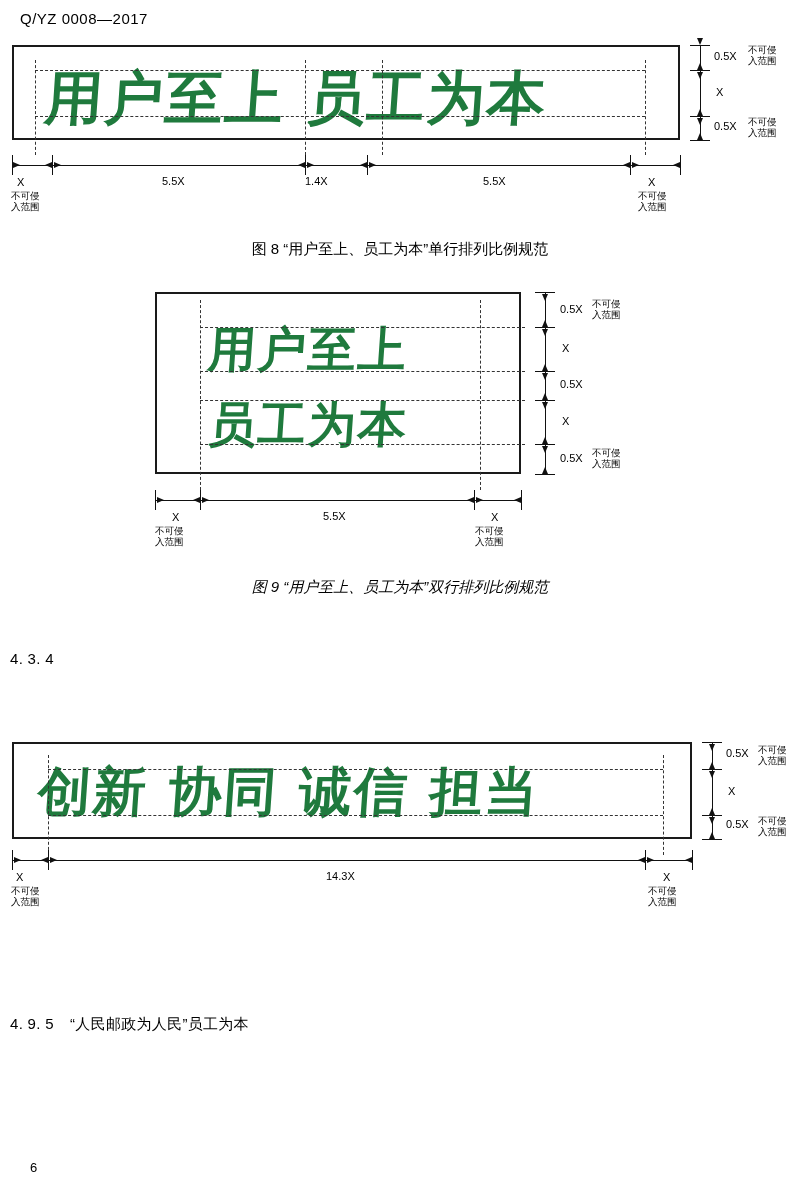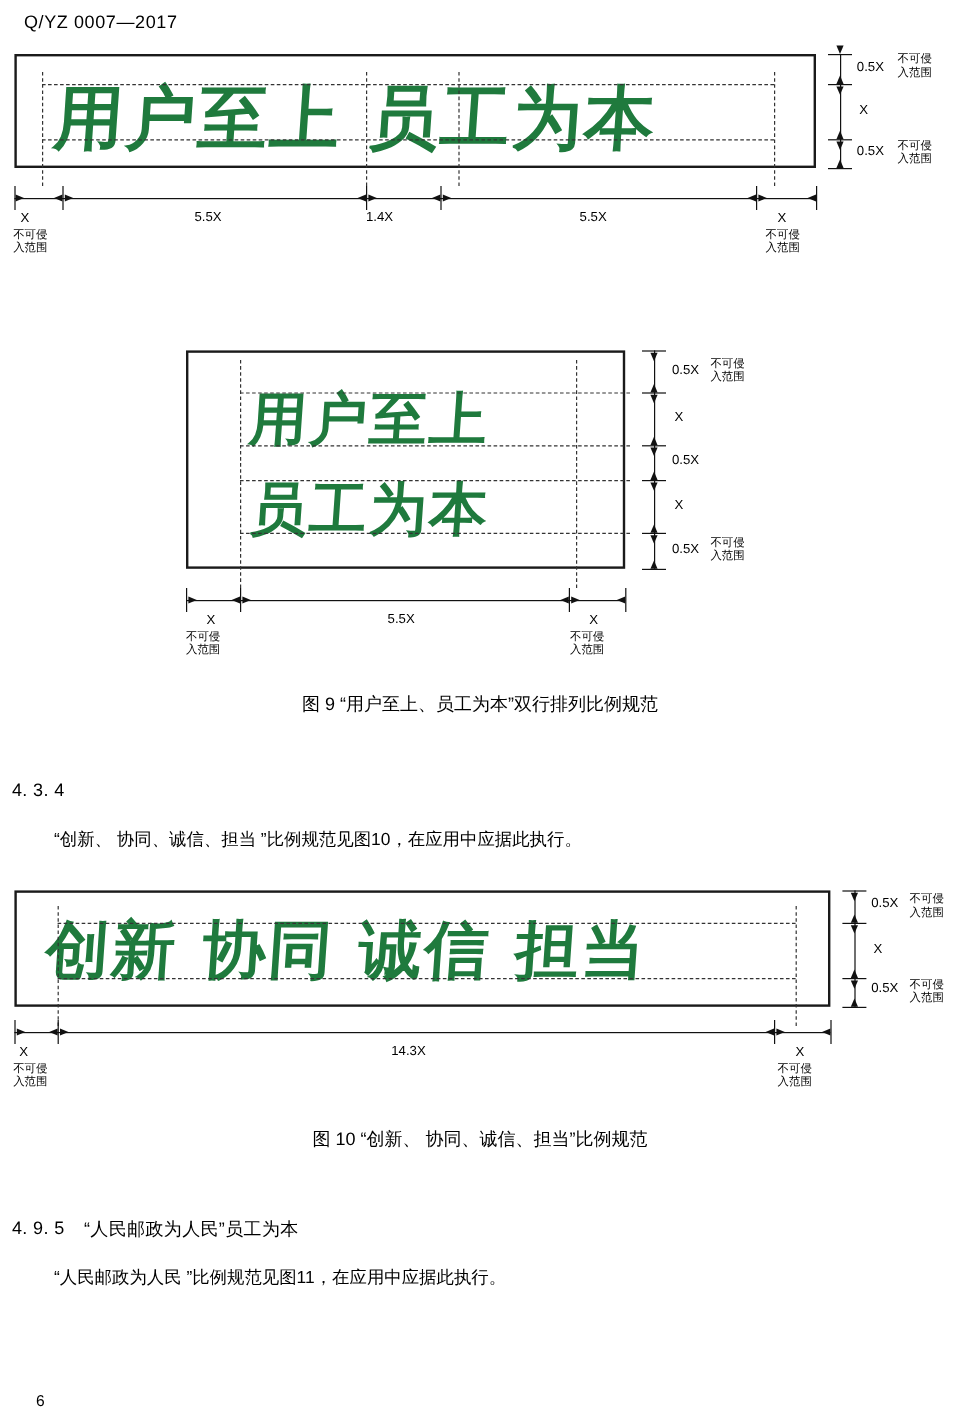--- a/index.html
+++ b/index.html
@@ -139,21 +139,21 @@
     border-right: 3.5px solid transparent;
   }
   .arr-u { border-bottom: 7px solid #111; }
   .arr-d { border-top: 7px solid #111; }
 </style>
 </head>
 <body>
 
 <div class="page">
 
-  <div class="header">Q/YZ  0007—2017</div>
+  <div class="header">Q/YZ  0008—2017</div>
 
   <div class="fig-box" style="left:12px; top:45px; width:668px; height:95px;"></div>
 
   <div class="slogan" style="left:45px; top:60px; font-size:58px;">用户至上    员工为本</div>
 
   <div class="dash-h" style="left:35px; top:70px; width:610px;"></div>
   <div class="dash-h" style="left:35px; top:116px; width:610px;"></div>
   <div class="dash-v" style="left:35px; top:60px; height:95px;"></div>
   <div class="dash-v" style="left:382px; top:60px; height:95px;"></div>
   <div class="dash-v" style="left:305px; top:60px; height:95px;"></div>
@@ -197,20 +197,21 @@
   <div class="arr-l" style="left:673px; top:161.5px;"></div>
 
   <div class="dim-x" style="left:17px; top:176px;">X</div>
   <div class="dim-small" style="left:11px; top:190px;">不可侵<br>入范围</div>
   <div class="dim" style="left:162px; top:175px;">5.5X</div>
   <div class="dim" style="left:305px; top:175px;">1.4X</div>
   <div class="dim" style="left:483px; top:175px;">5.5X</div>
   <div class="dim-x" style="left:648px; top:176px;">X</div>
   <div class="dim-small" style="left:638px; top:190px;">不可侵<br>入范围</div>
 
+  <div class="caption" style="top:240px;">图 8  “用户至上、员工为本”单行排列比例规范</div>
 
   <div class="fig-box" style="left:155px; top:292px; width:366px; height:182px;"></div>
 
   <div class="slogan" style="left:208px; top:318px; font-size:48px;">用户至上</div>
   <div class="slogan" style="left:208px; top:393px; font-size:48px;">员工为本</div>
 
   <div class="dash-h" style="left:200px; top:327px; width:325px;"></div>
   <div class="dash-h" style="left:200px; top:371px; width:325px;"></div>
   <div class="dash-h" style="left:200px; top:400px; width:325px;"></div>
   <div class="dash-h" style="left:200px; top:444px; width:325px;"></div>
@@ -256,24 +257,23 @@
   <div class="arr-l" style="left:467px; top:496.5px;"></div>
   <div class="arr-r" style="left:476px; top:496.5px;"></div>
   <div class="arr-l" style="left:514px; top:496.5px;"></div>
 
   <div class="dim-x" style="left:172px; top:511px;">X</div>
   <div class="dim-small" style="left:155px; top:525px;">不可侵<br>入范围</div>
   <div class="dim" style="left:323px; top:510px;">5.5X</div>
   <div class="dim-x" style="left:491px; top:511px;">X</div>
   <div class="dim-small" style="left:475px; top:525px;">不可侵<br>入范围</div>
 
-  <div class="caption" style="top:578px;">图 9  “用户至上、员工为本”双行排列比例规范</div>
+  <div class="caption" style="top:578px;font-style:italic;">图 9  “用户至上、员工为本”双行排列比例规范</div>
 
   <div class="section-head" style="left:10px; top:650px;">4. 3. 4</div>
-  <div class="para" style="left:45px; top:690px;">“创新、 协同、诚信、担当 ”比例规范见图10，在应用中应据此执行。</div>
 
   <div class="fig-box" style="left:12px; top:742px; width:680px; height:97px;"></div>
 
   <div class="slogan" style="left:38px; top:757px; font-size:53px;">创新  协同  诚信  担当</div>
 
   <div class="dash-h" style="left:48px; top:769px; width:615px;"></div>
   <div class="dash-h" style="left:48px; top:815px; width:615px;"></div>
   <div class="dash-v" style="left:48px; top:755px; height:100px;"></div>
   <div class="dash-v" style="left:663px; top:755px; height:100px;"></div>
 
@@ -308,21 +308,19 @@
   <div class="arr-l" style="left:638px; top:856.5px;"></div>
   <div class="arr-r" style="left:647px; top:856.5px;"></div>
   <div class="arr-l" style="left:685px; top:856.5px;"></div>
 
   <div class="dim-x" style="left:16px; top:871px;">X</div>
   <div class="dim-small" style="left:11px; top:885px;">不可侵<br>入范围</div>
   <div class="dim" style="left:326px; top:870px;">14.3X</div>
   <div class="dim-x" style="left:663px; top:871px;">X</div>
   <div class="dim-small" style="left:648px; top:885px;">不可侵<br>入范围</div>
 
-  <div class="caption" style="top:940px;">图 10  “创新、 协同、诚信、担当”比例规范</div>
 
   <div class="section-head" style="left:10px; top:1015px;">4. 9. 5</div>
   <div class="section-head" style="left:70px; top:1015px;">“人民邮政为人民”员工为本</div>
-  <div class="para" style="left:45px; top:1055px;">“人民邮政为人民 ”比例规范见图11，在应用中应据此执行。</div>
 
   <div class="pagenum">6</div>
 
 </div>
 
 </body></html>

